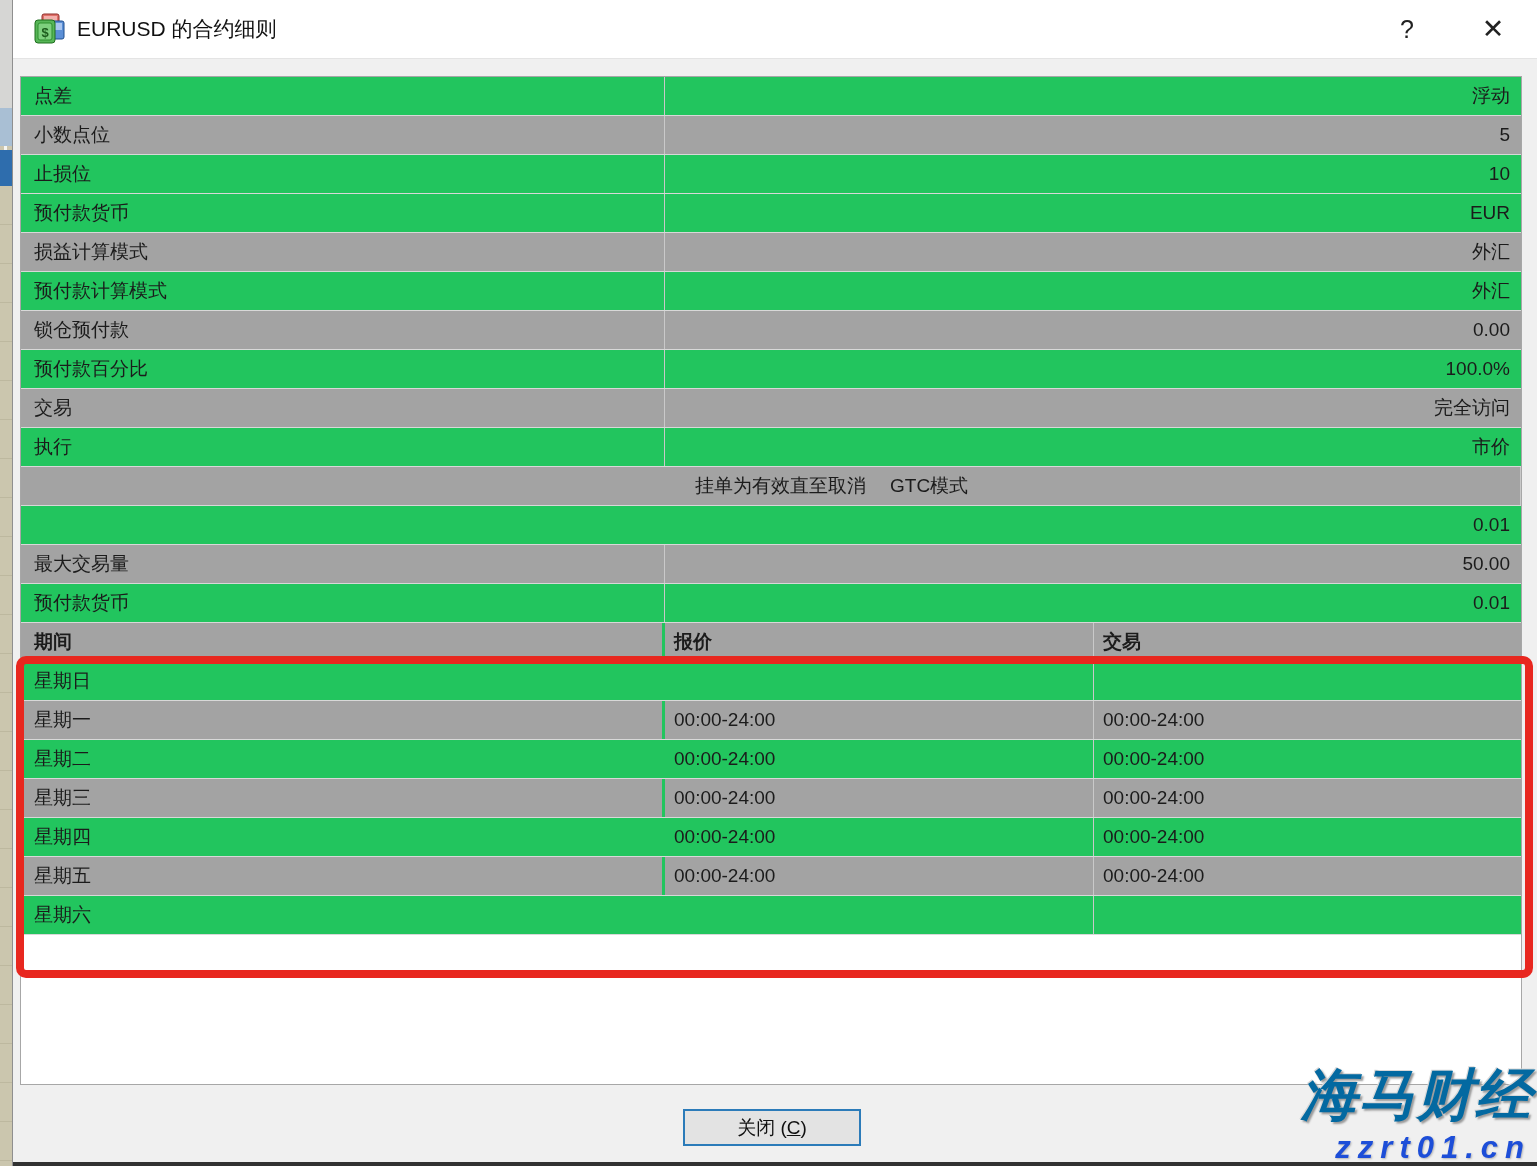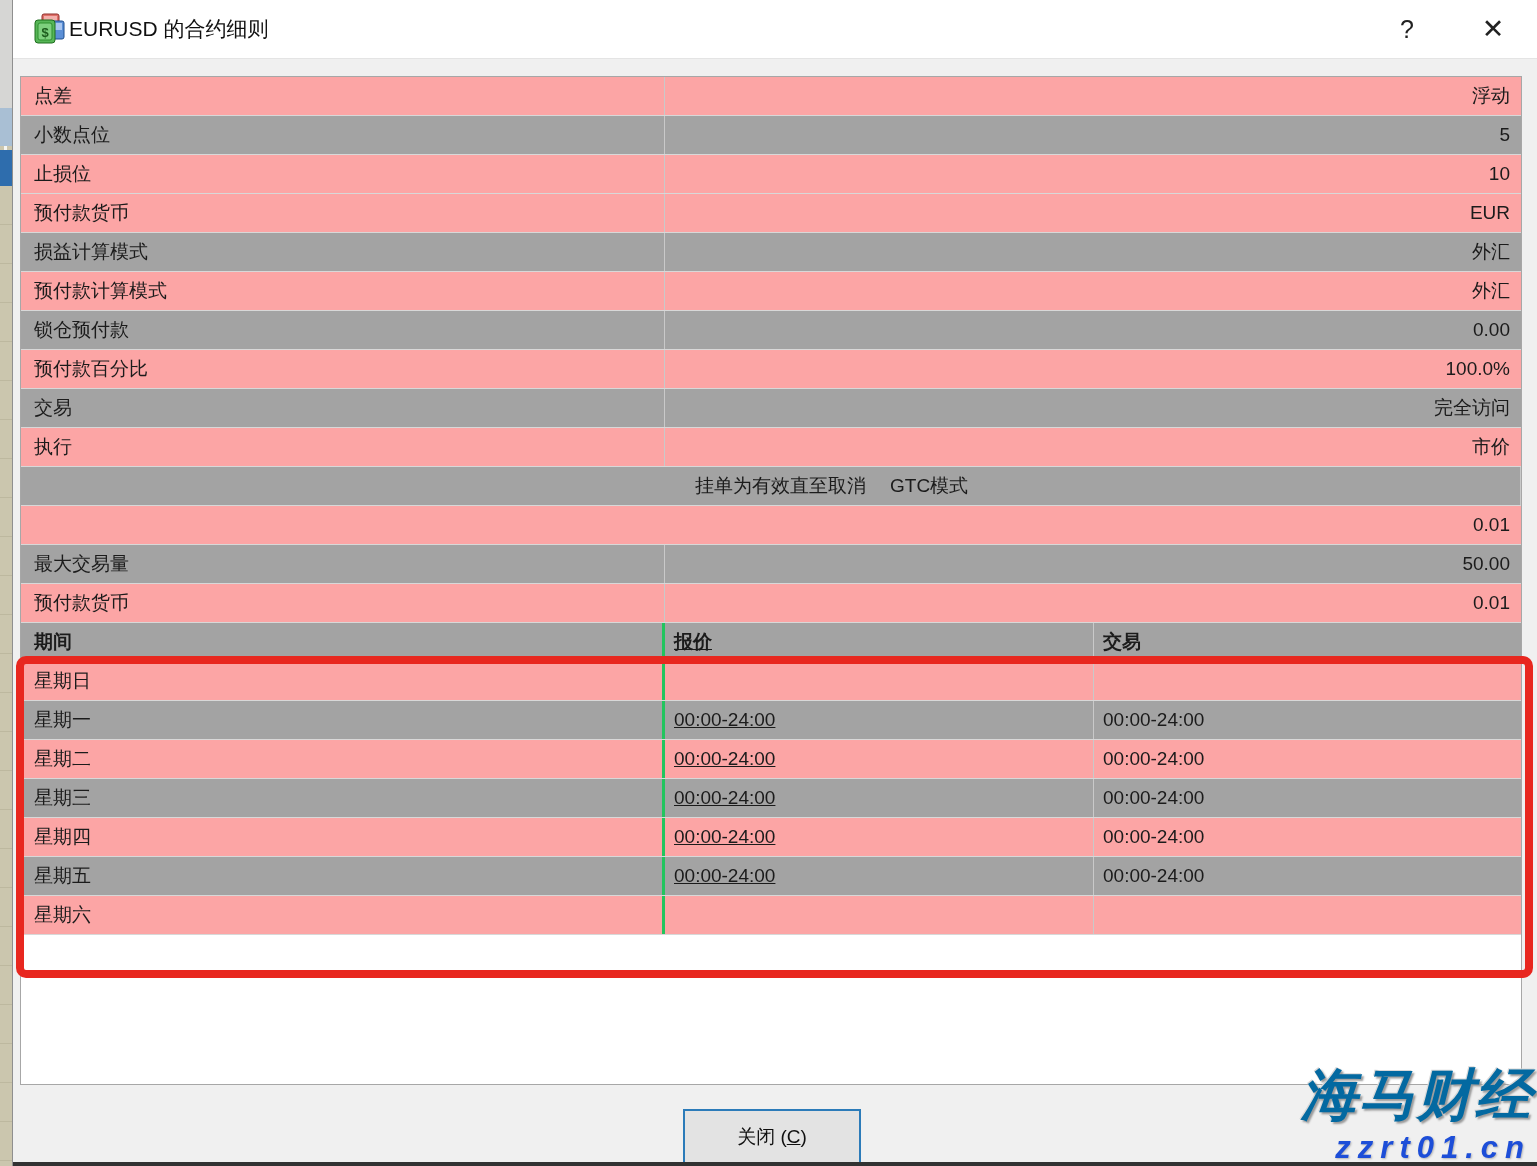--- a/index.html
+++ b/index.html
@@ -15,46 +15,46 @@
   .behind .seg1{position:absolute;left:0;top:0;width:100%;height:108px;background:#d6d6d4;}
   .behind .seg2{position:absolute;left:0;top:108px;width:100%;height:38px;background:#a9bfd4;}
   .behind .seg3{position:absolute;left:0;top:150px;width:100%;height:36px;background:#2e6dad;}
   .behind .rows{position:absolute;left:0;top:186px;width:100%;bottom:0;
     background:repeating-linear-gradient(#cbc6ae 0 38px,#bdb89f 38px 39px);}
   .behind .edge{position:absolute;right:0;top:0;width:1px;height:100%;background:#8f8f8f;}
 
   
   .titlebar{position:absolute;left:13px;top:0;right:0;height:58px;background:#ffffff;border-bottom:1px solid #e4e4e4;z-index:2;}
   .title-icon{position:absolute;left:20px;top:13px;width:34px;height:32px;}
-  .title-text{position:absolute;left:56px;top:15px;font-size:21px;color:#101010;white-space:nowrap;}
+  .title-text{position:absolute;left:64px;top:15px;font-size:21px;color:#101010;white-space:nowrap;}
   .cap-btn{position:absolute;top:8px;width:44px;height:42px;display:flex;align-items:center;justify-content:center;
     font-size:25px;color:#222;cursor:default;}
   .cap-help{left:1372px;}
   .cap-close{left:1458px;font-size:27px;}
 
   
   .tablebox{position:absolute;left:20px;top:76px;width:1502px;height:1009px;background:#ffffff;
     border:1px solid #a7a7a7;box-sizing:border-box;z-index:1;font-size:19px;}
   .trow{display:flex;height:39px;align-items:stretch;border-bottom:1px solid #d8d8d8;box-sizing:border-box;}
-  .g{background:#fca5a5}
+  .g{background:#22c55e}
   .w{background:#a3a3a3}
   .cell{display:flex;align-items:center;box-sizing:border-box;white-space:nowrap;overflow:hidden;}
   .c1{width:644px;padding-left:13px;border-right:1px solid #c9c9c9;}
   .c2{flex:1;justify-content:flex-end;padding-right:11px;}
   .s1{width:644px;padding-left:13px;border-right:3px solid #22c55e;}
-  .s2{width:429px;padding-left:9px;border-right:1px solid #c9c9c9;text-decoration:underline;}
+  .s2{width:429px;padding-left:9px;border-right:1px solid #c9c9c9;}
   .s3{flex:1;padding-left:9px;}
   .bold{font-weight:bold;}
 
   
   .red-annot{position:absolute;left:16px;top:656px;width:1517px;height:322px;
     border:8px solid #e8271f;border-radius:10px;box-sizing:border-box;z-index:6;pointer-events:none;}
 
   
-  .close-btn{position:absolute;left:683px;top:1109px;width:178px;height:56px;background:#e3e3e3;
+  .close-btn{position:absolute;left:683px;top:1109px;width:178px;height:37px;background:#e3e3e3;
     border:2px solid #2b7bb9;box-sizing:border-box;display:flex;align-items:center;justify-content:center;
     font-size:19px;color:#101010;z-index:2;cursor:default;}
   .close-btn .u{text-decoration:underline;}
 
   
   .wm1{position:absolute;right:4px;bottom:32px;font-size:56px;font-weight:bold;font-style:italic;
     color:#0369a1;text-shadow:2px 2px 2px #9a9a9a,-1px -1px 0 #d9d9d9;letter-spacing:2px;z-index:7;white-space:nowrap;}
   .wm2{position:absolute;right:6px;bottom:0px;font-size:31px;font-weight:bold;font-style:italic;
     color:#1d4ed8;text-shadow:1px 1px 2px #b5b5b5;letter-spacing:7px;z-index:7;white-space:nowrap;}
 

